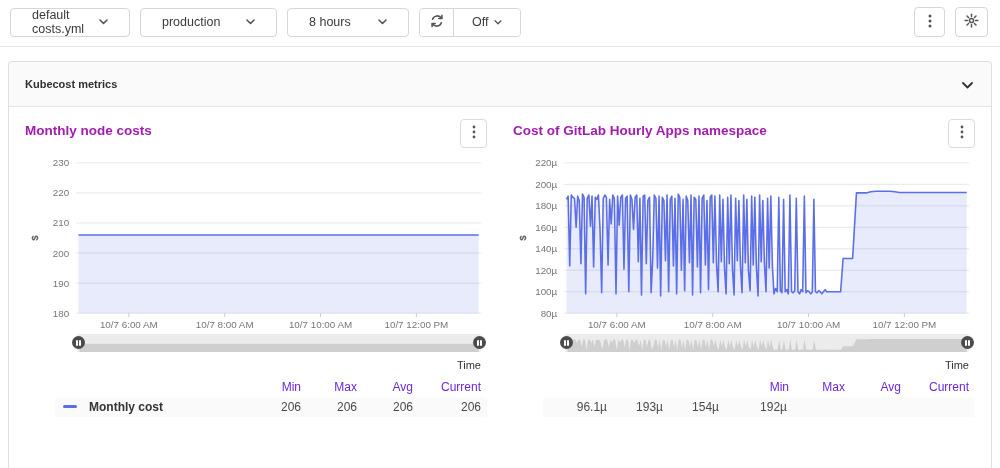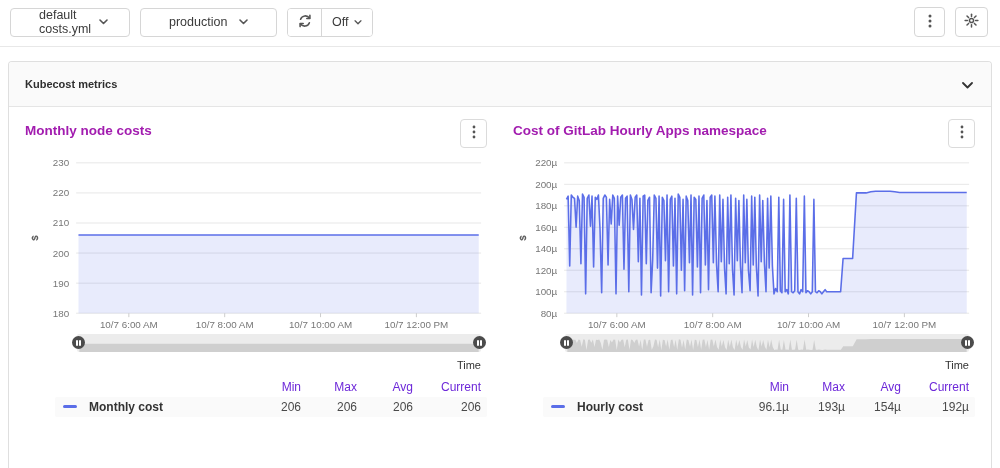--- a/index.html
+++ b/index.html
@@ -4,29 +4,29 @@
 <style>
   * { box-sizing: border-box; margin: 0; padding: 0; }
   html,body { width:1000px; height:468px; overflow:hidden; background:#fff;
     font-family:"Liberation Sans", sans-serif; color:#303030; }
 
   
   .toolbar { display:flex; align-items:center; gap:10px; padding:7px 12px 9px 10px;
     border-bottom:1px solid #e8e8e8; }
   .dd { display:flex; align-items:center; justify-content:space-between;
     border:1px solid #d6d6d6; border-radius:4px; background:#fff; height:29px;
-    padding:0 28px; font-size:12.5px; color:#3a3a3a; cursor:pointer; }
+    padding:0 21px; font-size:12.5px; color:#3a3a3a; cursor:pointer; }
   .dd-1 { width:120px; } .dd-2 { width:137px; } .dd-3 { width:122px; }
   .chev { flex:0 0 auto; margin-left:8px; display:inline-flex; }
   .btn-group { display:flex; align-items:stretch; border:1px solid #d6d6d6;
     border-radius:4px; height:29px; overflow:hidden; }
   .btn-group .icon-btn { display:flex; align-items:center; justify-content:center;
     width:33px; background:#fff; border:0; cursor:pointer; }
   .btn-group .off-btn { display:flex; align-items:center; gap:6px; background:#fff;
-    border:0; border-left:1px solid #d6d6d6; padding:0 10px; font-size:12.5px;
+    border:0; border-left:1px solid #d6d6d6; padding:0 18px; font-size:12.5px;
     color:#3a3a3a; cursor:pointer; }
   .toolbar-spacer { flex:1; }
   .sq-btn { display:flex; align-items:center; justify-content:center; width:31px;
     height:30px; border:1px solid #d6d6d6; border-radius:4px; background:#fff; cursor:pointer; }
 
   
   .card { margin:14px 8px 0 8px; border:1px solid #dfdfdf; border-bottom:0;
     border-radius:4px 4px 0 0; height:412px; overflow:hidden; background:#fff; }
   .card-header { display:flex; align-items:center; justify-content:space-between;
     background:#fafafa; border-bottom:1px solid #e5e5e5; padding:13px 18px 13px 16px; }
@@ -78,20 +78,28 @@
   <div class="dd dd-1">
     <span>default costs.yml</span>
     <span class="chev">
       <svg width="9" height="6" viewBox="0 0 9 6">
           <polyline points="1,1 4.5,4.5 8,1" class="icon-stroke"></polyline>
         </svg>
     </span>
   </div>
   <div class="dd dd-2">
     <span>production</span>
+    <span class="chev">
+      <svg width="9" height="6" viewBox="0 0 9 6">
+          <polyline points="1,1 4.5,4.5 8,1" class="icon-stroke"></polyline>
+        </svg>
+    </span>
+  </div>
+  <div class="dd dd-3">
+    <span>8 hours</span>
     <span class="chev">
       <svg width="9" height="6" viewBox="0 0 9 6">
           <polyline points="1,1 4.5,4.5 8,1" class="icon-stroke"></polyline>
         </svg>
     </span>
   </div>
   <div class="btn-group">
     <button class="icon-btn">
       <span>
         <svg width="14" height="14" viewBox="0 0 14 14">
@@ -283,24 +291,20 @@
       <div class="xlabel">Time</div>
       <div class="legend">
         <div class="lg-row lg-head">
           <div class="lg-name"></div>
           <div class="lg-col">Min</div>
           <div class="lg-col">Max</div>
           <div class="lg-col">Avg</div>
           <div class="lg-col cur">Current</div>
         </div>
         <div class="lg-row lg-data">
-          <div class="lg-name">
-            <span class="lg-chip"></span>
-            <span>Hourly cost</span>
-          </div>
           <div class="lg-col">96.1µ</div>
           <div class="lg-col">193µ</div>
           <div class="lg-col">154µ</div>
           <div class="lg-col cur">192µ</div>
         </div>
       </div>
     </div>
 
   </div>
 </div>

